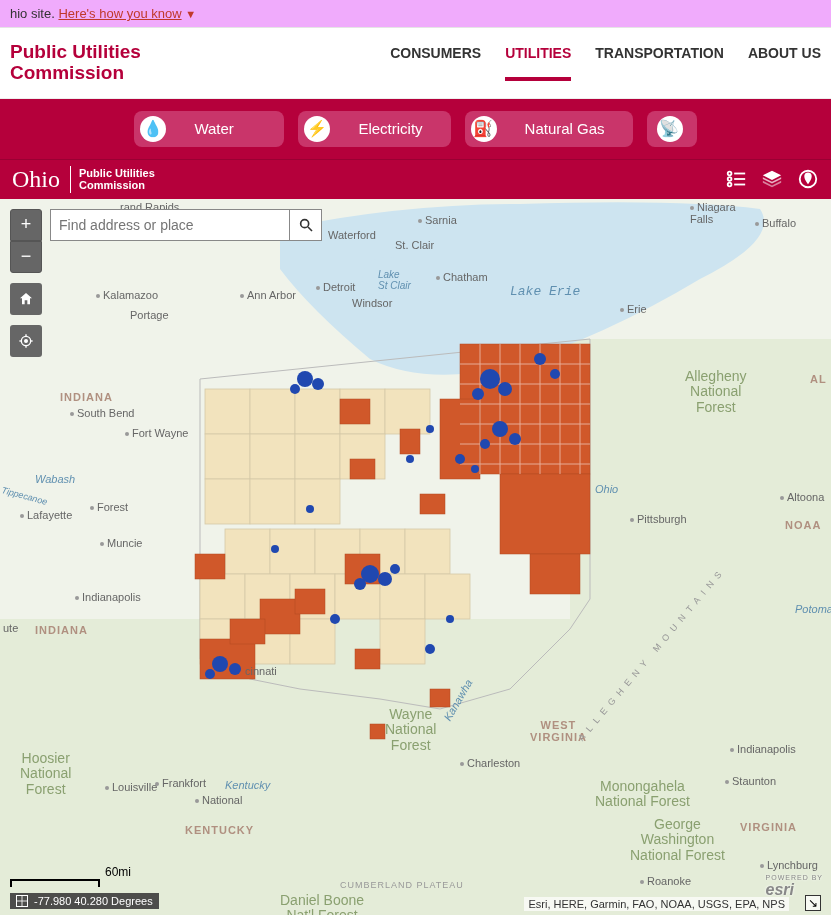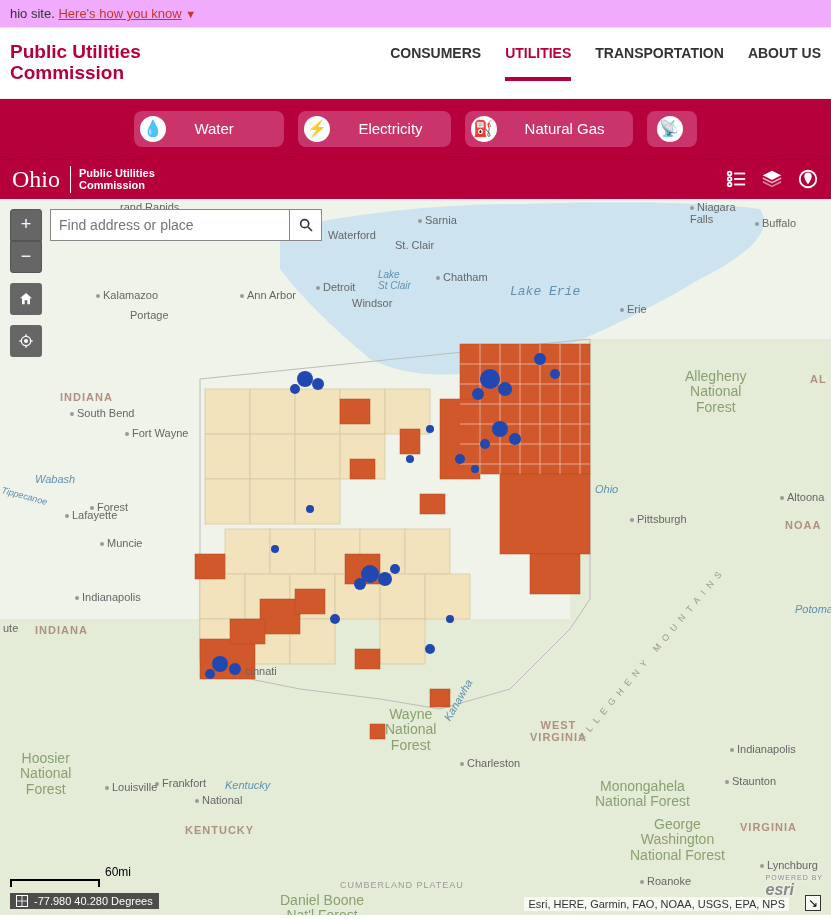--- a/index.html
+++ b/index.html
@@ -265,21 +265,21 @@
   <div class="mlabel dot" style="top:15px; left:418px;">Sarnia</div>
   <div class="mlabel dot" style="top:72px; left:436px;">Chatham</div>
   <div class="mlabel dot" style="top:82px; left:316px;">Detroit</div>
   <div class="mlabel" style="top:98px; left:352px;">Windsor</div>
   <div class="mlabel dot" style="top:90px; left:240px;">Ann Arbor</div>
   <div class="mlabel" style="top:30px; left:328px;">Waterford</div>
   <div class="mlabel dot" style="top:90px; left:60px;margin-left:36px;">Kalamazoo</div>
   <div class="mlabel" style="top:110px; left:130px;">Portage</div>
   <div class="mlabel dot" style="top:180px; left:70px;margin-top:28px;">South Bend</div>
   <div class="mlabel dot" style="top:228px; left:125px;">Fort Wayne</div>
-  <div class="mlabel dot" style="top:310px; left:20px;margin-left:45px;">Lafayette</div>
+  <div class="mlabel dot" style="top:310px; left:20px;">Lafayette</div>
   <div class="mlabel dot" style="top:302px; left:90px;">Forest</div>
   <div class="mlabel dot" style="top:338px; left:100px;">Muncie</div>
   <div class="mlabel dot" style="top:392px; left:75px;">Indianapolis</div>
   <div class="mlabel water" style="top:274px; left:35px;">Wabash</div>
   <div class="mlabel forest" style="top:552px; left:20px; white-space:pre-line;">Hoosier
 National
 Forest</div>
   <div class="mlabel st" style="top:192px; left:60px;">INDIANA</div>
   <div class="mlabel st" style="top:425px; left:35px;">INDIANA</div>
   <div class="mlabel dot" style="top:578px; left:155px;">Frankfort</div>

